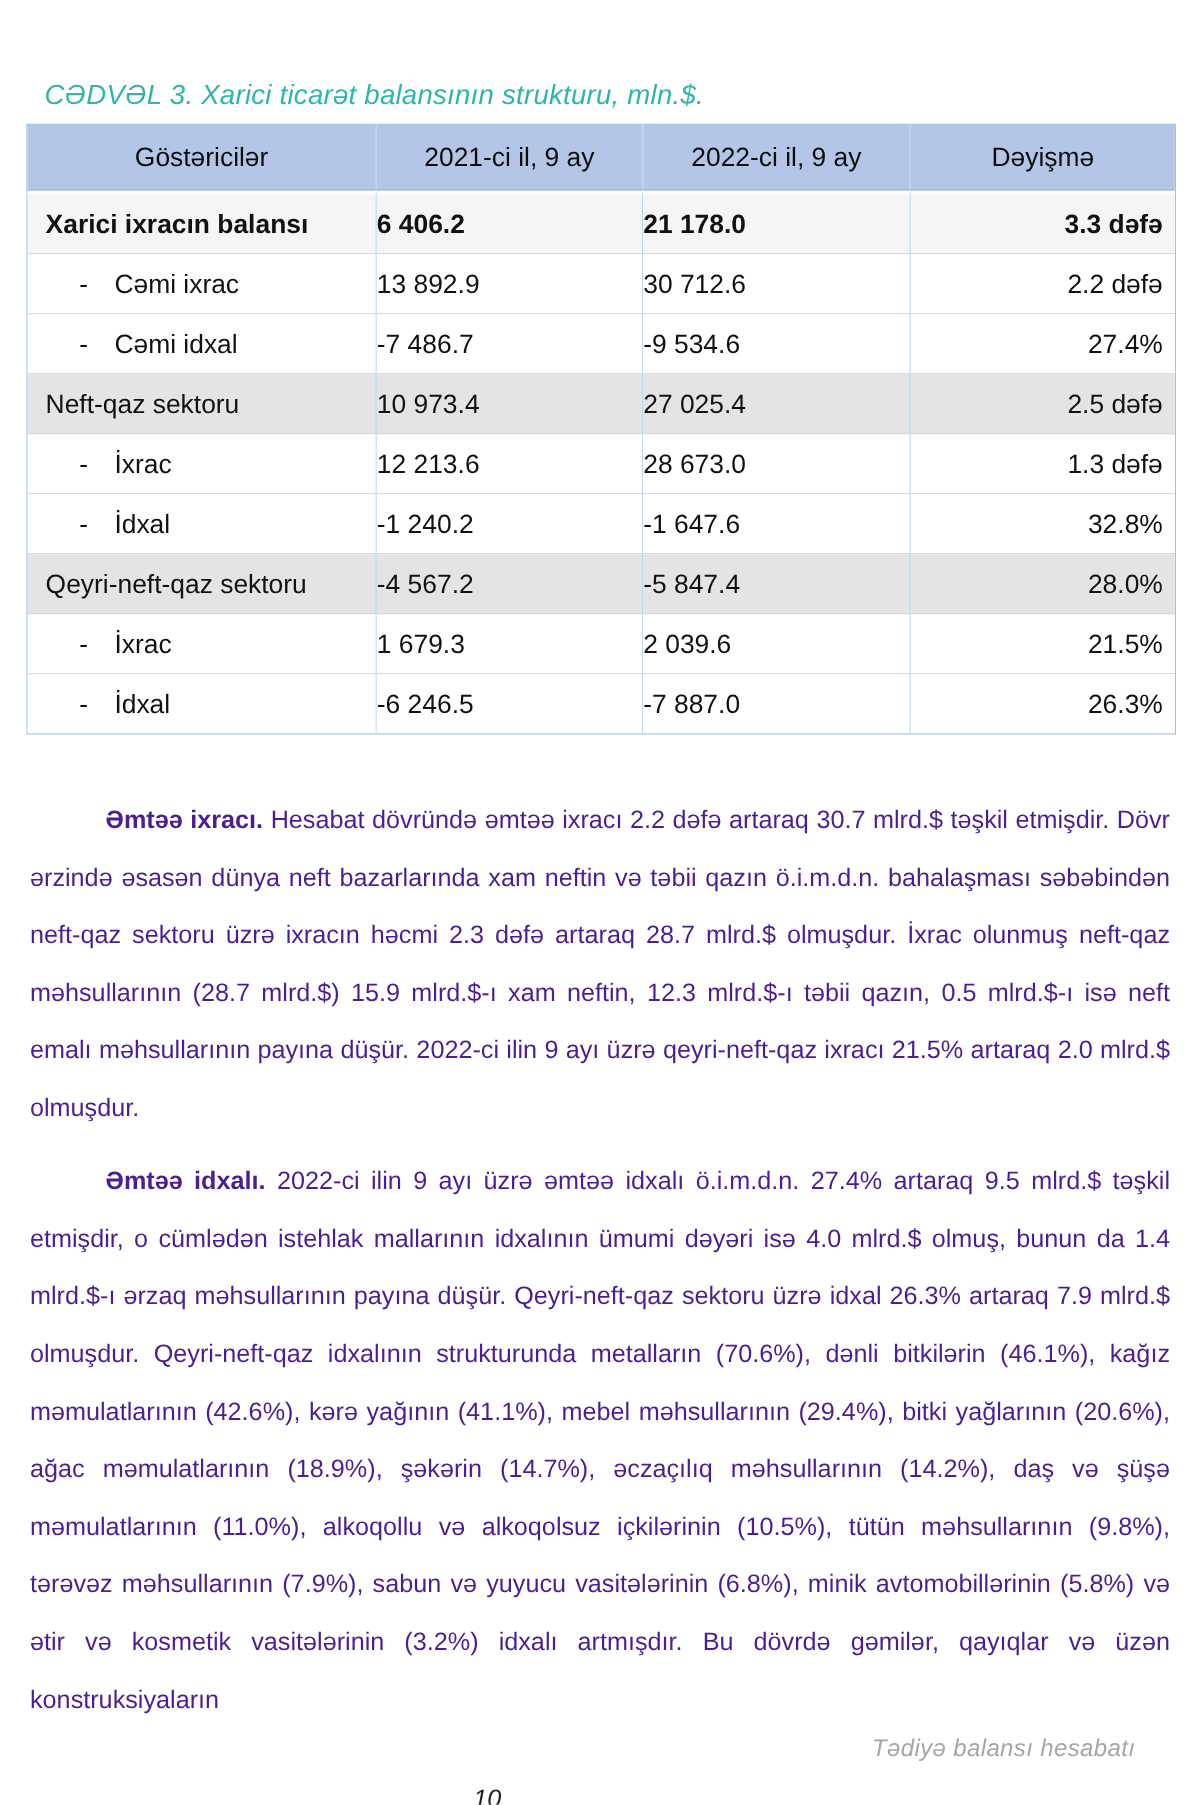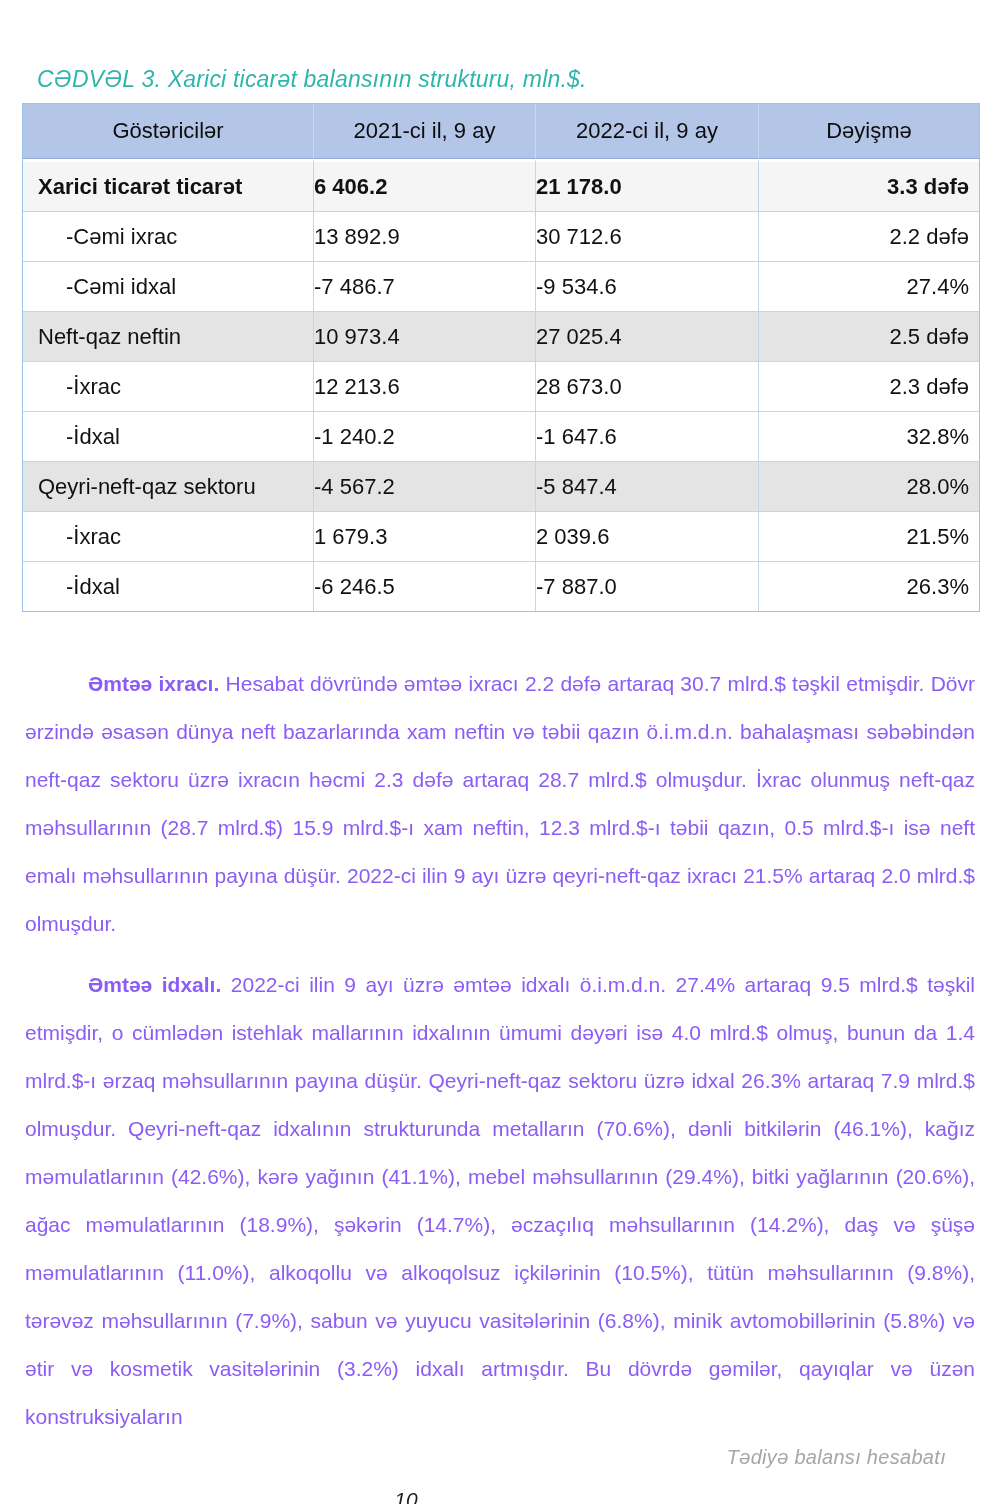--- a/index.html
+++ b/index.html
@@ -61,37 +61,37 @@
     border-bottom: 1px solid #bdd7ee;
     background: #ffffff;
     vertical-align: middle;
   }
   td:last-child { border-right: none; }
   tbody tr:first-child td { border-top: 3px solid #ffffff; }
   tbody tr:last-child td { border-bottom: none; }
 
   td.label { text-align: left; padding-left: 15px; }
   td.label .dash { display: inline-block; padding-left: 28px; }
-  td.label .sub-label { }
+  td.label .sub-label { margin-left: 22px; }
   td.num { text-align: left; padding-right: 12px; }
   td.chg { text-align: right; padding-right: 10px; }
 
   tr.row-total td { background: #f5f5f5; font-weight: bold; }
   tr.row-group td { background: #e4e4e4; }
   tr.row-sub td { background: #ffffff; }
 
   
   .body-text {
     position: absolute;
     top: 660px; left: 25px;
     width: 950px;
     font-size: 21px;
     line-height: 48px;
     text-align: justify;
-    color: #8b5cf6;
+    color: #4c1d95;
   }
   .body-text p { margin: 0 0 13px 0; text-indent: 63px; }
   .body-text .lead { font-weight: bold; }
 
   
   .footer-page-number {
     position: absolute;
     top: 1488px; left: 0;
     width: 812px;
     text-align: center;
@@ -125,48 +125,48 @@
     <thead>
       <tr>
         <th>Göstəricilər</th>
         <th>2021-ci il, 9 ay</th>
         <th>2022-ci il, 9 ay</th>
         <th>Dəyişmə</th>
       </tr>
     </thead>
     <tbody>
       <tr class="row-total">
-        <td class="label"><span>Xarici ticarət ticarət</span></td>
+        <td class="label"><span>Xarici ixracın balansı</span></td>
         <td class="num">6 406.2</td>
         <td class="num">21 178.0</td>
         <td class="chg">3.3 dəfə</td>
       </tr>
       <tr class="row-sub">
         <td class="label"><span class="dash">-</span><span class="sub-label">Cəmi ixrac</span></td>
         <td class="num">13 892.9</td>
         <td class="num">30 712.6</td>
         <td class="chg">2.2 dəfə</td>
       </tr>
       <tr class="row-sub">
         <td class="label"><span class="dash">-</span><span class="sub-label">Cəmi idxal</span></td>
         <td class="num">-7 486.7</td>
         <td class="num">-9 534.6</td>
         <td class="chg">27.4%</td>
       </tr>
       <tr class="row-group">
-        <td class="label"><span>Neft-qaz neftin</span></td>
+        <td class="label"><span>Neft-qaz sektoru</span></td>
         <td class="num">10 973.4</td>
         <td class="num">27 025.4</td>
         <td class="chg">2.5 dəfə</td>
       </tr>
       <tr class="row-sub">
         <td class="label"><span class="dash">-</span><span class="sub-label">İxrac</span></td>
         <td class="num">12 213.6</td>
         <td class="num">28 673.0</td>
-        <td class="chg">2.3 dəfə</td>
+        <td class="chg">1.3 dəfə</td>
       </tr>
       <tr class="row-sub">
         <td class="label"><span class="dash">-</span><span class="sub-label">İdxal</span></td>
         <td class="num">-1 240.2</td>
         <td class="num">-1 647.6</td>
         <td class="chg">32.8%</td>
       </tr>
       <tr class="row-group">
         <td class="label"><span>Qeyri-neft-qaz sektoru</span></td>
         <td class="num">-4 567.2</td>

